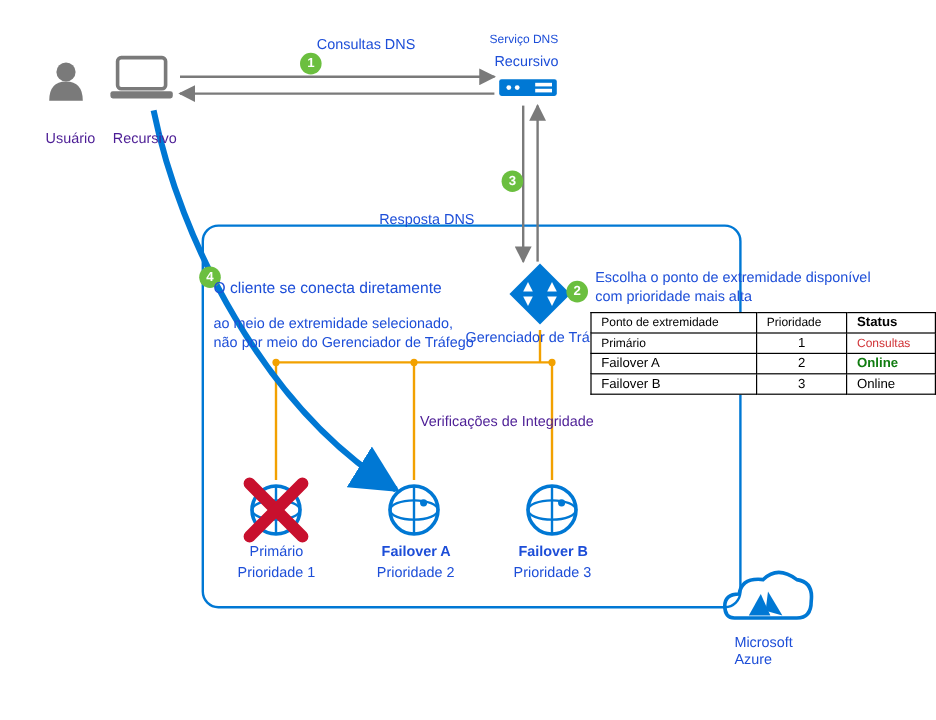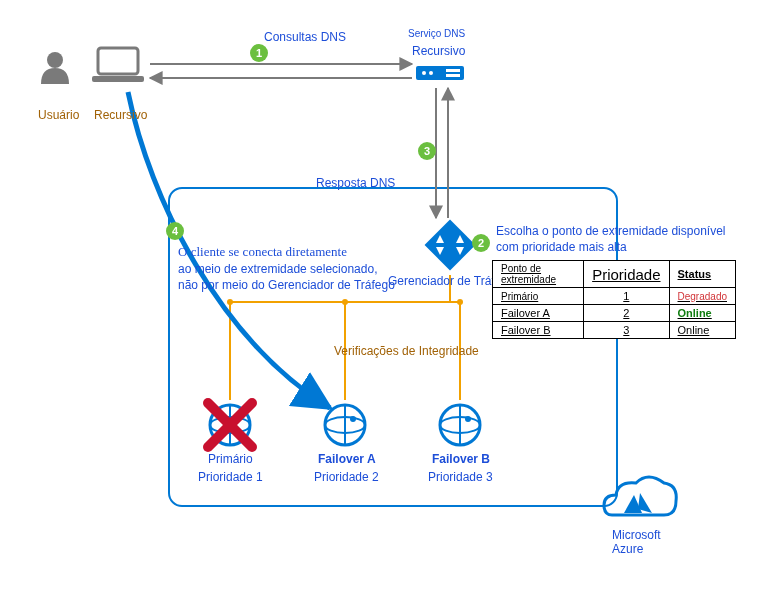--- a/index.html
+++ b/index.html
@@ -7,21 +7,21 @@
     margin: 0;
     width: 780px;
     height: 600px;
     font-family: "Segoe UI", Arial, sans-serif;
     font-size: 12px;
     background: #fff;
     position: relative;
     overflow: hidden;
   }
   .label { position: absolute; color: #1d4ed8; }
-  .label.gray { color: #a16207; }
+  .label.gray { color: #4c1d95; }
   .badge {
     position: absolute;
     width: 18px; height: 18px;
     border-radius: 50%;
     background: #6bbf3f;
     color: #fff;
     font-size: 11px;
     font-weight: bold;
     display: flex;
     align-items: center;
@@ -154,52 +154,52 @@
     <span>4</span>
   </div>
 
 <div class="label gray" style="left:38px; top:108px;">Usuário</div>
 <div class="label gray" style="left:94px; top:108px;">Recursivo</div>
 <div class="label" style="left:264px; top:30px;">Consultas DNS</div>
 <div class="label" style="left:408px; top:28px; font-size:10px;">Serviço DNS</div>
 <div class="label" style="left:412px; top:44px;">Recursivo</div>
 <div class="label" style="left:316px; top:128px;margin-top:48px;">Resposta DNS</div>
 <div class="label" style="left:388px; top:274px;">Gerenciador de Tráfego</div>
-<div class="label gray" style="left:334px; top:344px;">Verificações de Integridade</div>
+<div class="label gray" style="left:350px; top:344px;">Verificações de Integridade</div>
 
 <div class="label" style="left:208px; top:452px;">Primário</div>
 <div class="label" style="left:198px; top:470px;">Prioridade 1</div>
 <div class="label" style="left:318px; top:452px; font-weight:600;">Failover A</div>
 <div class="label" style="left:314px; top:470px;">Prioridade 2</div>
 <div class="label" style="left:432px; top:452px; font-weight:600;">Failover B</div>
 <div class="label" style="left:428px; top:470px;">Prioridade 3</div>
 
 <div class="label" style="left:612px; top:528px; text-align:left; white-space:pre; font-weight:400;">Microsoft
 Azure</div>
 
 <div class="label" style="left:496px; top:224px;">Escolha o ponto de extremidade disponível</div>
 <div class="label" style="left:496px; top:240px;">com prioridade mais alta</div>
 
-<div class="label" style="left:178px; top:244px; font-size:13px;font-family:Liberation Serif, serif;">O cliente se conecta diretamente</div>
+<div class="label" style="left:178px; top:232px; font-size:13px;">O cliente se conecta diretamente</div>
 <div class="label" style="left:178px; top:262px;">ao meio de extremidade selecionado,</div>
 <div class="label" style="left:178px; top:278px;">não por meio do Gerenciador de Tráfego</div>
 
-<table class="tm" style="left:492px; top:260px; width:244px;text-decoration:underline;">
+<table class="tm" style="left:492px; top:260px; width:288px;">
   <thead>
     <tr>
       <th style="font-weight:normal; font-size:10px;">Ponto de extremidade</th>
-      <th style="font-weight:normal; font-size:15px;">Prioridade</th>
+      <th style="font-weight:normal; font-size:10px;">Prioridade</th>
       <th>Status</th>
     </tr>
   </thead>
   <tbody>
     <tr>
       <td style="font-size:10px;">Primário</td>
       <td style="text-align:center;">1</td>
-      <td class="status-degraded">Degradado</td>
+      <td class="status-degraded">Consultas</td>
     </tr>
     <tr>
       <td>Failover A</td>
       <td style="text-align:center;">2</td>
       <td class="status-online">Online</td>
     </tr>
     <tr>
       <td>Failover B</td>
       <td style="text-align:center;">3</td>
       <td class="status-online2">Online</td>

